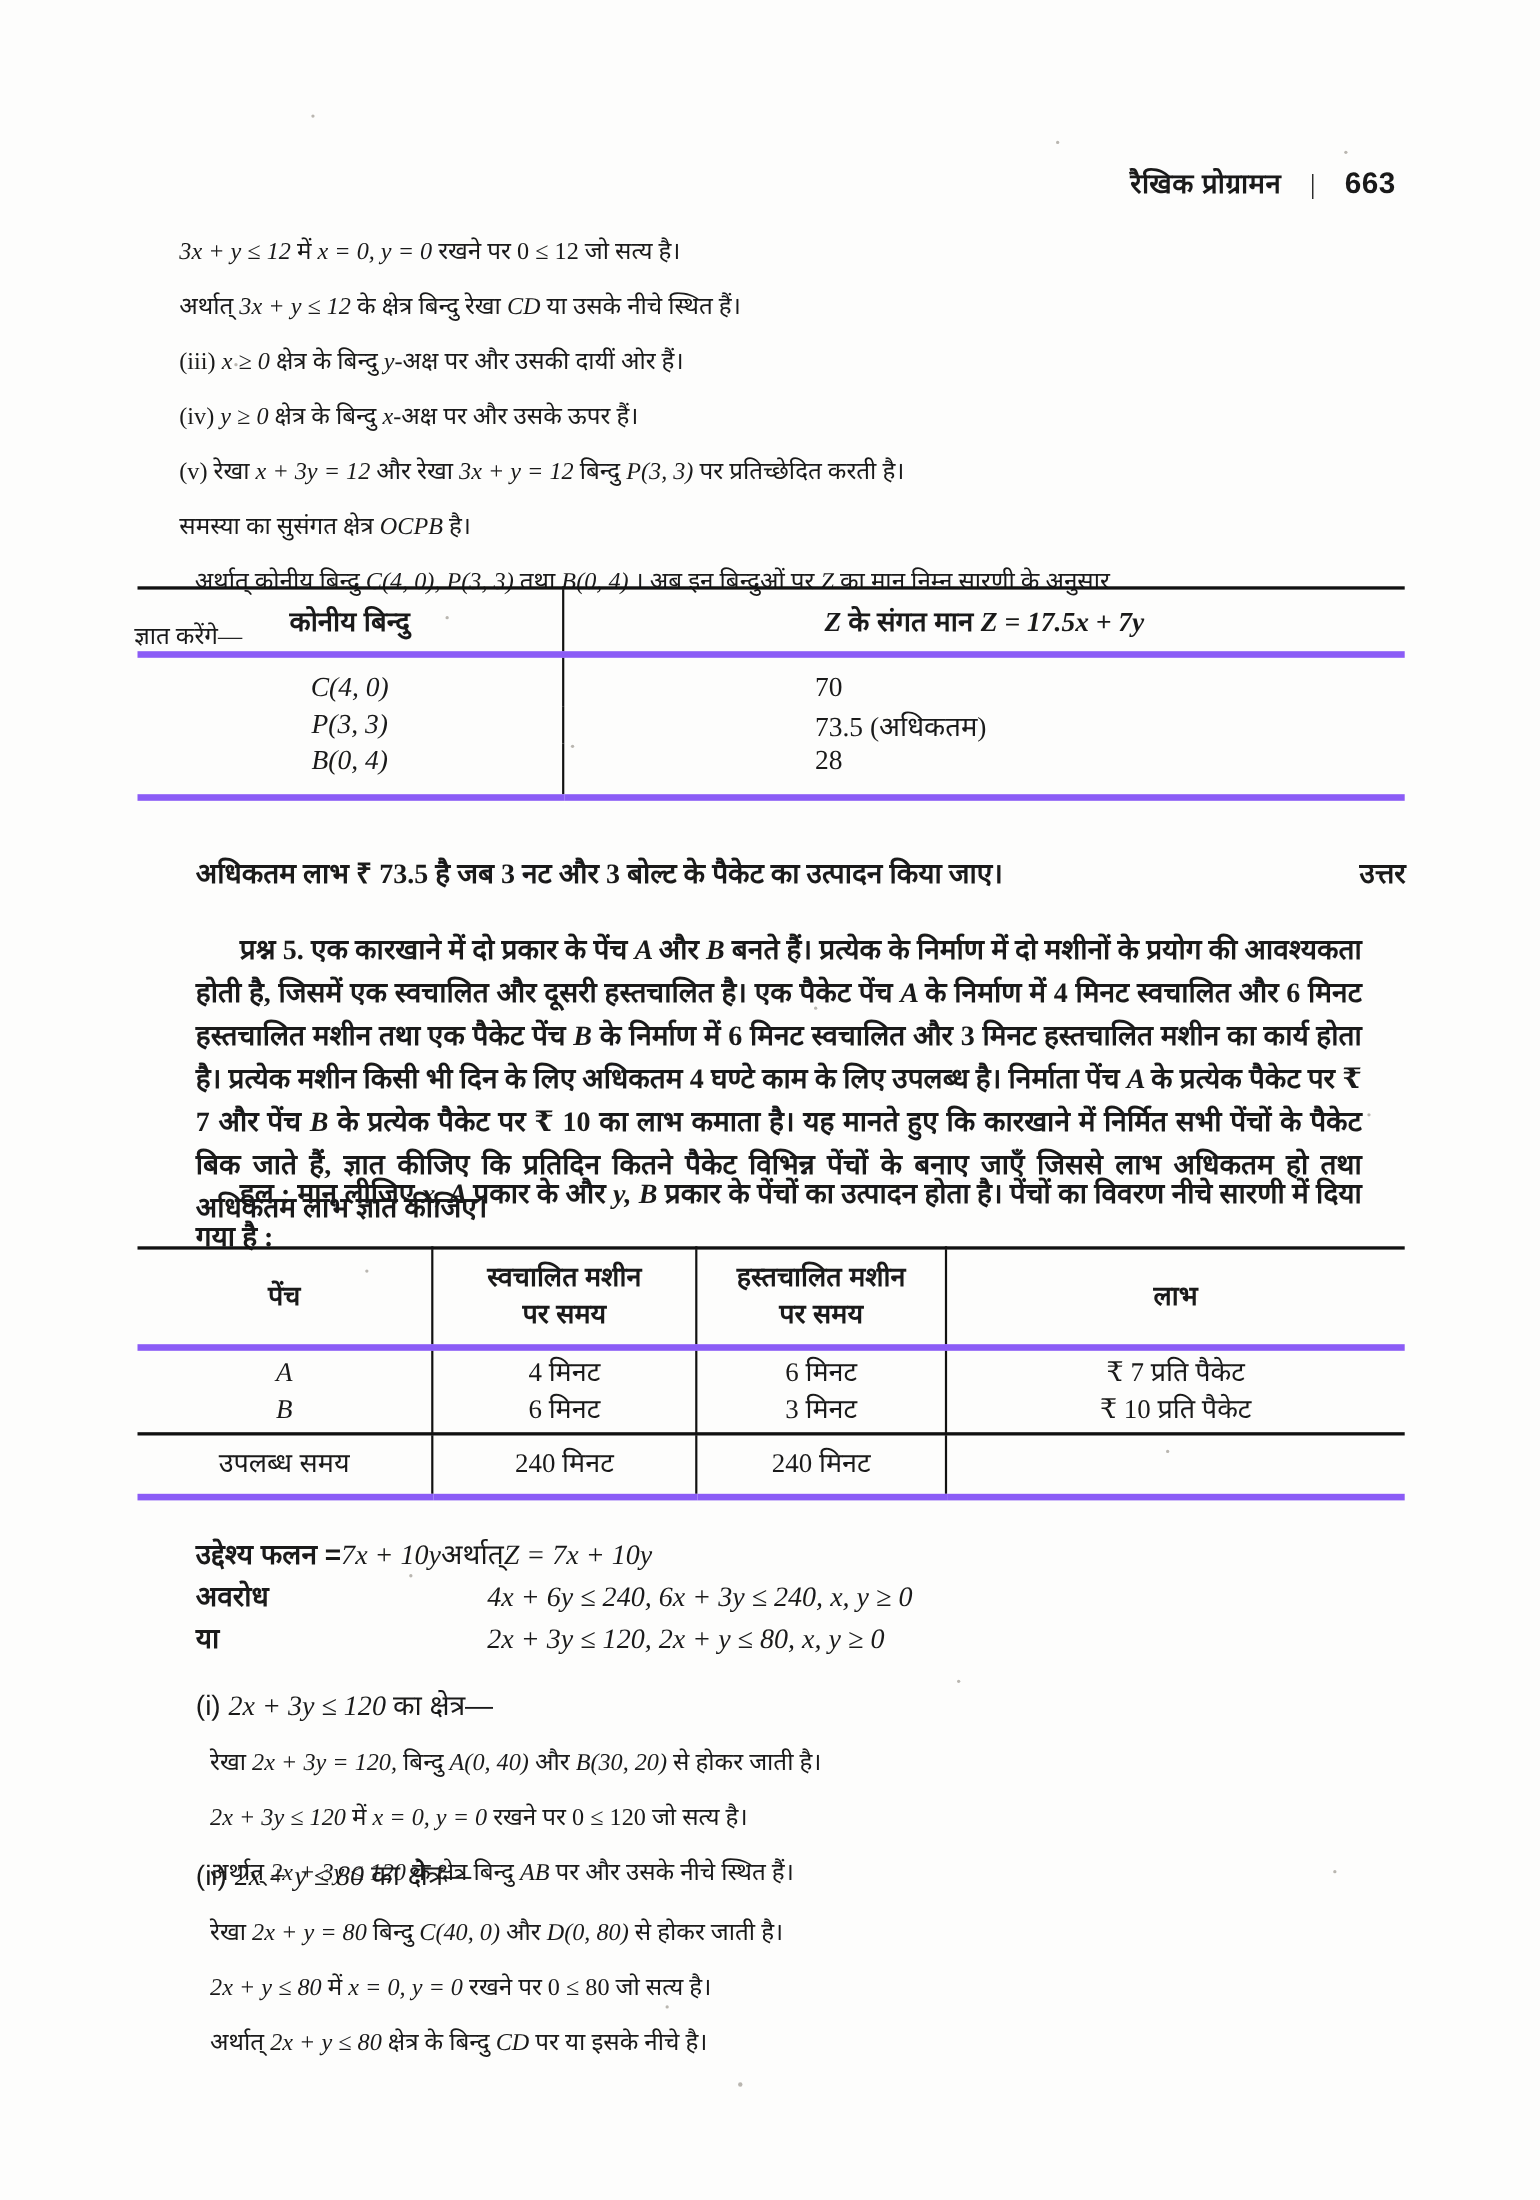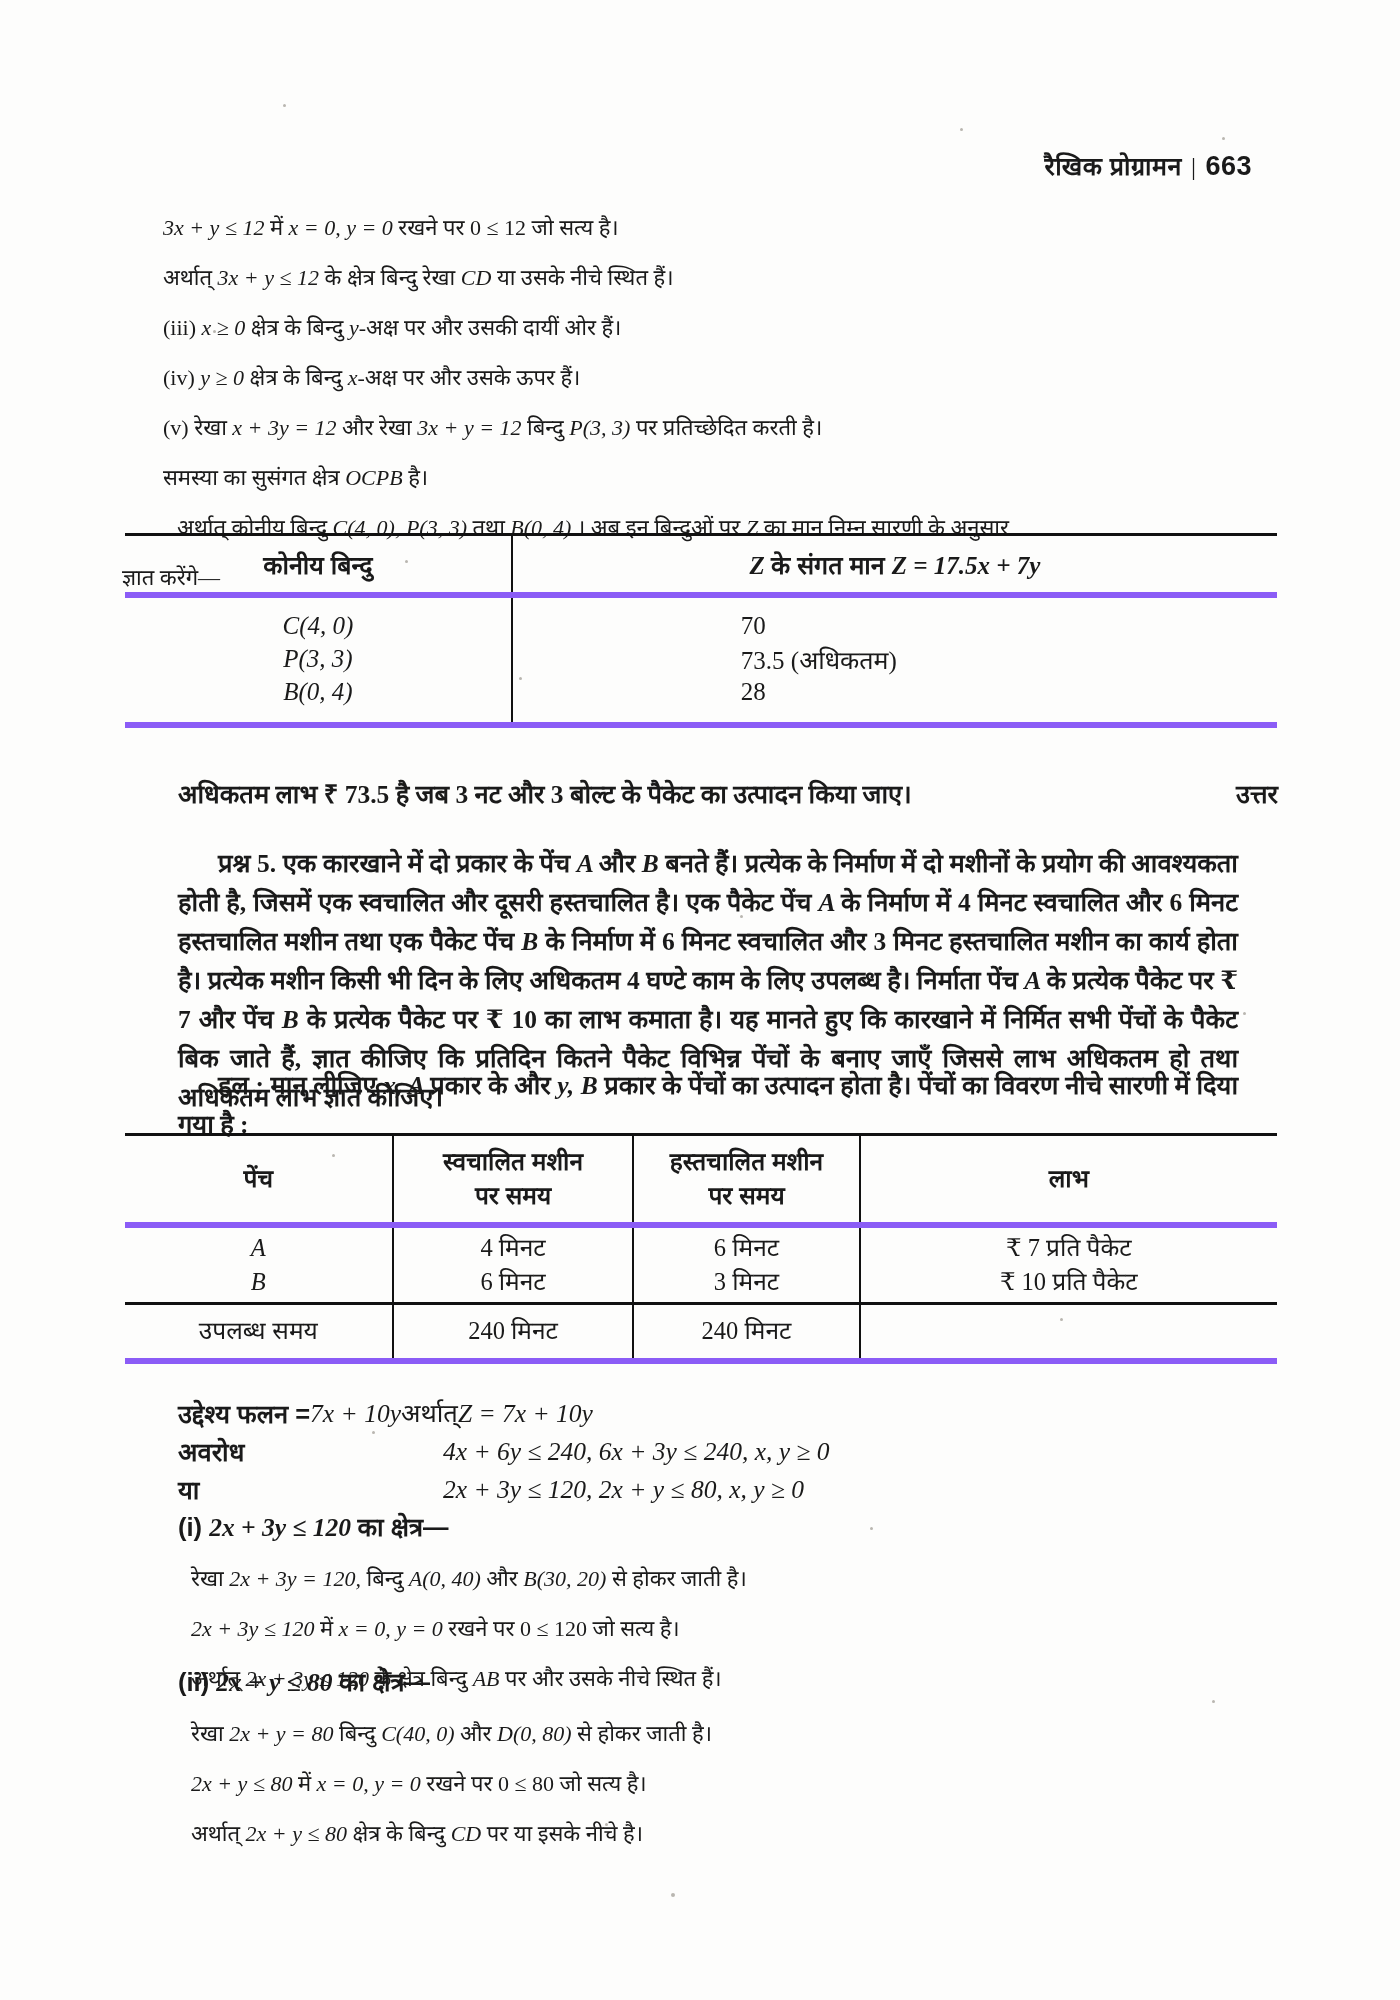--- a/index.html
+++ b/index.html
@@ -18,24 +18,24 @@
   .page {
     position: absolute;
     inset: 0;
     background: #fdfdfc;
   }
 
   
   .runhead {
     position: absolute;
     top: 148px;
-    right: 148px;
+    right: 131px;
     display: flex;
     align-items: baseline;
-    gap: 9px;
+    gap: 26px;
     font-weight: bold;
     letter-spacing: .5px;
   }
   .runhead .rh-title {
     font-size: 25px;
     font-family: "Liberation Sans", "DejaVu Sans", sans-serif;
     font-weight: bold;
   }
   .runhead .rh-sep {
     font-size: 25px;
@@ -157,22 +157,23 @@
   
   .eqblock { position: absolute; left: 178px; top: 1395px; width: 1050px; }
   .eqrow { display: flex; font-size: 25.5px; line-height: 38px; white-space: nowrap; }
   .eqrow .lbl { width: 265px; font-weight: bold;
                 font-family: "Liberation Sans", "DejaVu Sans", sans-serif; }
   .eqrow .lbl.inline { width: auto; }
 
   
   .sec { position: absolute; left: 178px; width: 1060px; }
   .sec .hdln {
-    font-size: 25.5px; line-height: 38px; font-weight: bold;
-    font-family: "Liberation Sans", "DejaVu Sans", sans-serif;
+    font-size: 25.5px; line-height: 38px; font-weight: normal;
+    font-family: "Liberation Sans", "DejaVu Sans", sans-serif;
+    margin-top: 24px;
   }
   .sec .hdln .mono { font-family: "Liberation Serif", serif; }
 
   
   .speck { position: absolute; background: #b9b6b0; border-radius: 50%; }
 </style>
 </head>
 <body>
 
 <div class="page">

